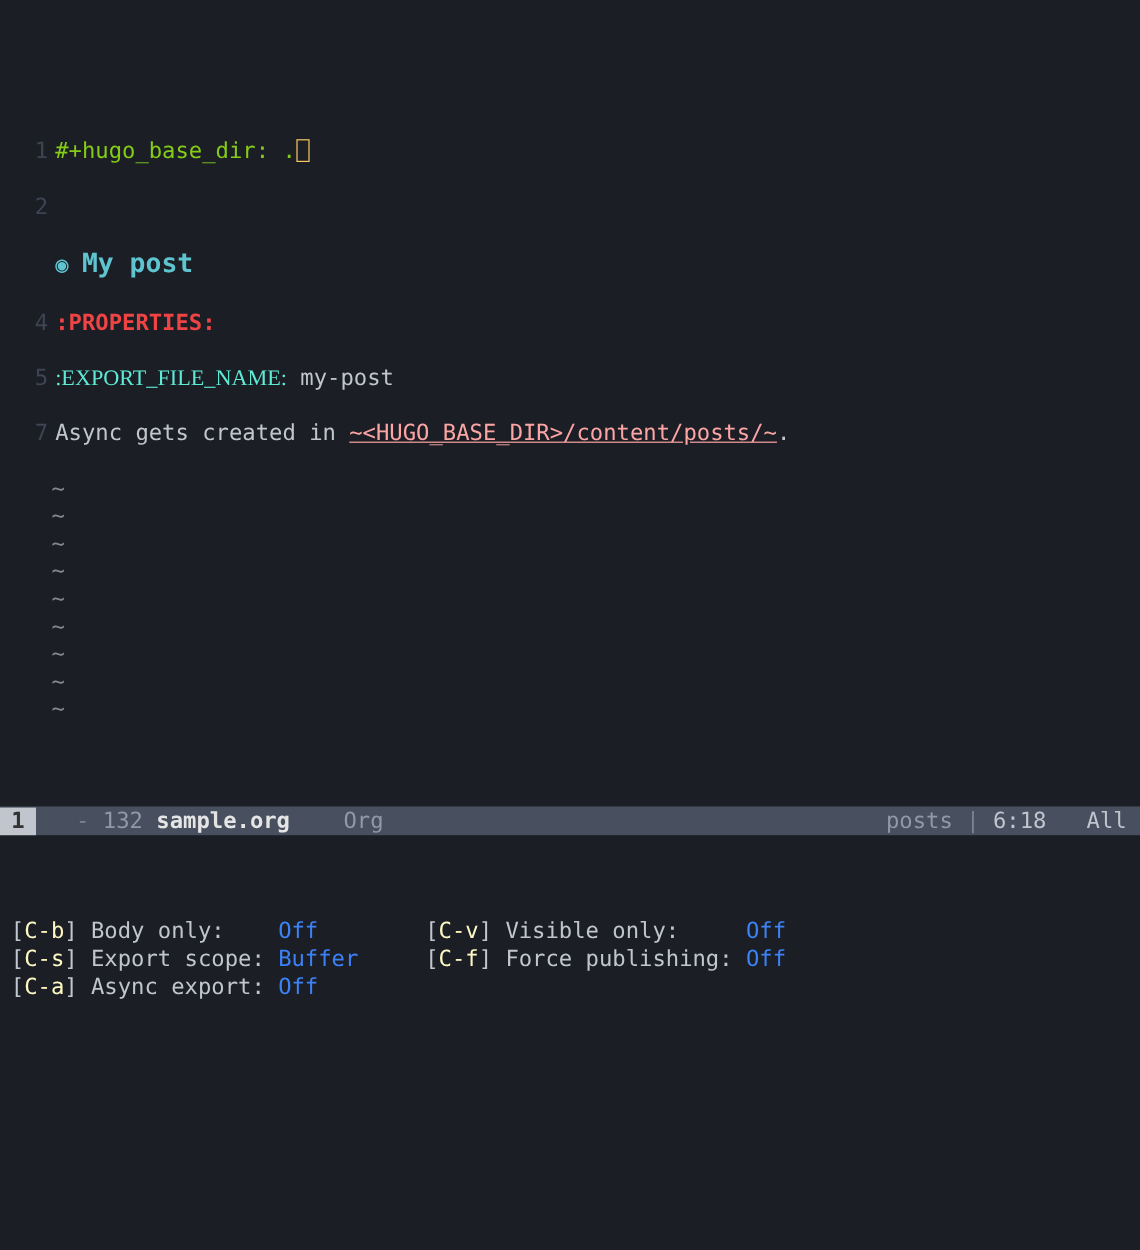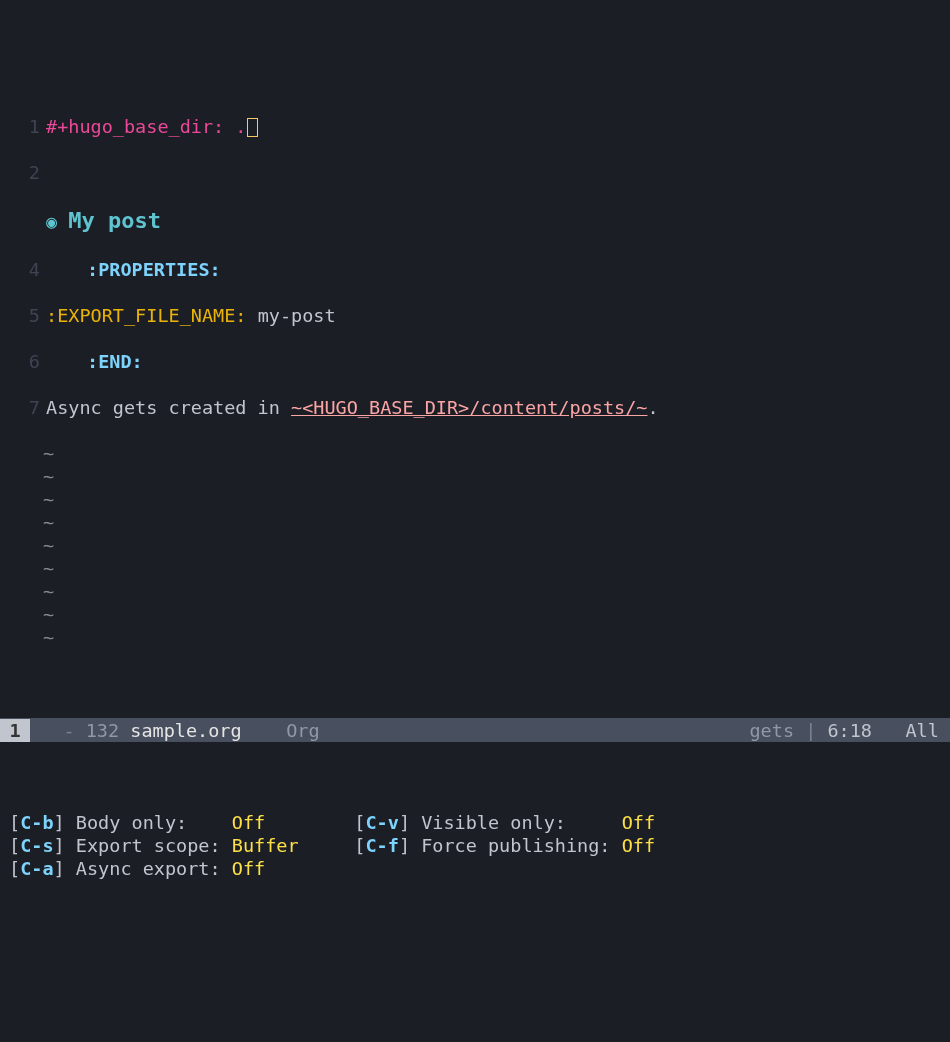--- a/index.html
+++ b/index.html
@@ -16,76 +16,75 @@
 }
 .editor { background: #1c1e26; }
 .gutter { 
   display: inline-block; 
   width: 46px; 
   text-align: right; 
   color: #3e4451;
   padding-right: 6px;
 }
 .line { display: block; height: 23px; padding-left: 0; }
-.comment { color: #ec4899; }
+.comment { color: #84cc16; }
 .cursor-box { 
   border: 1px solid #fac863; 
   display: inline-block; 
   width: 11px; 
   height: 19px;
   vertical-align: middle;
   margin-top: -2px;
 }
 .bullet-icon { color: #5ec4d0; }
 .heading { color: #5ec4d0; font-weight: bold; margin-top: 28px; }
-.properties { color: #7dd3fc; font-weight: bold; margin-left: 41px; }
-.prop-key { color: #eab308; }
+.properties { color: #ef4444; font-weight: bold; }
+.prop-key { color: #5eead4; font-family: Liberation Serif, serif; }
 .link { color: #fca5a5; text-decoration: underline; }
 .tilde { color: #848890; padding-left: 43px; }
 .modeline1 {
   background: #484f5e;
   color: #c0c5ce;
   height: 24px;
   display: flex;
   align-items: center;
 }
 .ml-num1 {
   background: #c0c5ce;
   color: #333;
   width: 30px;
   text-align: center;
   font-weight: bold;
 }
-.ml-file { color: #e5e5e5; font-weight: normal; }
+.ml-file { color: #e5e5e5; font-weight: bold; }
 .ml-dim { color: #9099a8; text-align: center; }
 .ml-sep { color: #7c8290; }
 .dispatcher { background: #1c1e26; color: #c0c5ce; }
 .dline { display: block; height: 23px; padding-left: 9px; }
 .br { color: #c0c5ce; }
-.key-ctrl { color: #7dd3fc; font-weight: bold; }
-.state-off { color: #fde047; }
+.key-ctrl { color: #fef9c3; }
+.state-off { color: #3b82f6; }
 </style>
 </head>
 <body>
 
 
 
 <div class="editor">
 <span class="line"><span class="gutter">1</span><span class="comment"><span>#+hugo_base_dir:</span> <span>.</span></span><span class="cursor-box"></span></span>
 <span class="line"><span class="gutter">2</span></span>
 <span class="line" style="height:28px;line-height:28px"><span class="gutter"></span><span class="bullet-icon">◉</span> <span class="heading" style="font-size:22px">My post</span></span>
 <span class="line"><span class="gutter">4</span><span class="properties">:PROPERTIES:</span></span>
 <span class="line"><span class="gutter">5</span><span class="prop-key">:EXPORT_FILE_NAME:</span> <span>my-post</span></span>
-<span class="line"><span class="gutter">6</span><span class="properties">:END:</span></span>
 <span class="line"><span class="gutter">7</span><span>Async gets created in </span><span class="link">~&lt;HUGO_BASE_DIR&gt;/content/posts/~</span><span>.</span></span>
 <div id="tildes"><span class="line"><span class="tilde">~</span></span><span class="line"><span class="tilde">~</span></span><span class="line"><span class="tilde">~</span></span><span class="line"><span class="tilde">~</span></span><span class="line"><span class="tilde">~</span></span><span class="line"><span class="tilde">~</span></span><span class="line"><span class="tilde">~</span></span><span class="line"><span class="tilde">~</span></span><span class="line"><span class="tilde">~</span></span></div>
 </div>
 
 <div class="modeline1">
-<span class="ml-num1">1</span><span>  </span><span class="ml-sep"> -</span><span> </span><span class="ml-dim">132</span><span> </span><span class="ml-file">sample.org</span><span>    </span><span class="ml-dim">Org</span><span style="flex:1"></span><span class="ml-dim">gets</span><span class="ml-sep"> | </span><span>6:18</span><span>   </span><span>All</span><span> </span>
+<span class="ml-num1">1</span><span>  </span><span class="ml-sep"> -</span><span> </span><span class="ml-dim">132</span><span> </span><span class="ml-file">sample.org</span><span>    </span><span class="ml-dim">Org</span><span style="flex:1"></span><span class="ml-dim">posts</span><span class="ml-sep"> | </span><span>6:18</span><span>   </span><span>All</span><span> </span>
 </div>
 
 <div class="dispatcher">
 <div id="opts"><span class="dline"><span class="br">[</span><span class="key-ctrl">C-b</span><span class="br">]</span> Body only:    <span class="state-off">Off</span>        <span class="br">[</span><span class="key-ctrl">C-v</span><span class="br">]</span> Visible only:     <span class="state-off">Off</span></span><span class="dline"><span class="br">[</span><span class="key-ctrl">C-s</span><span class="br">]</span> Export scope: <span class="state-off">Buffer</span>     <span class="br">[</span><span class="key-ctrl">C-f</span><span class="br">]</span> Force publishing: <span class="state-off">Off</span></span><span class="dline"><span class="br">[</span><span class="key-ctrl">C-a</span><span class="br">]</span> Async export: <span class="state-off">Off</span></span></div>
 <span class="dline"></span>
 <span class="dline"></span>
 <div id="groups"><span class="dline"> </span></div>
 </div>
 
 

